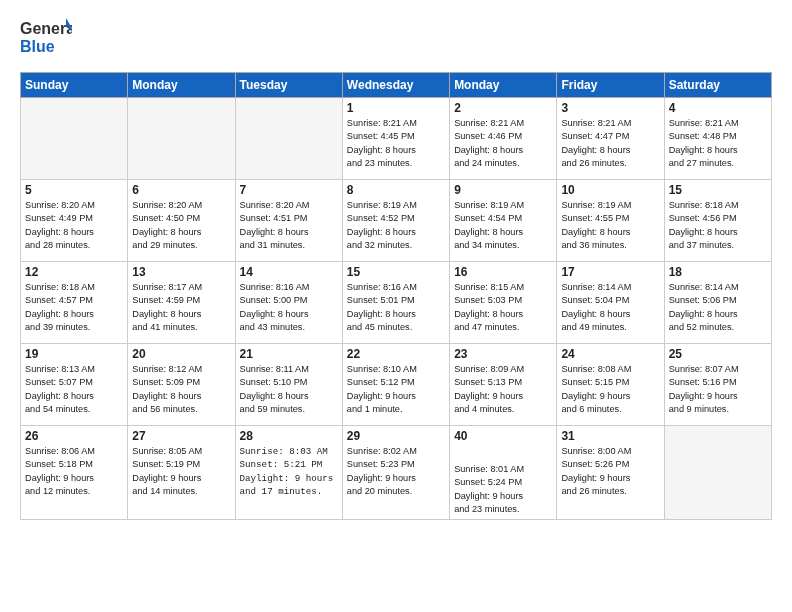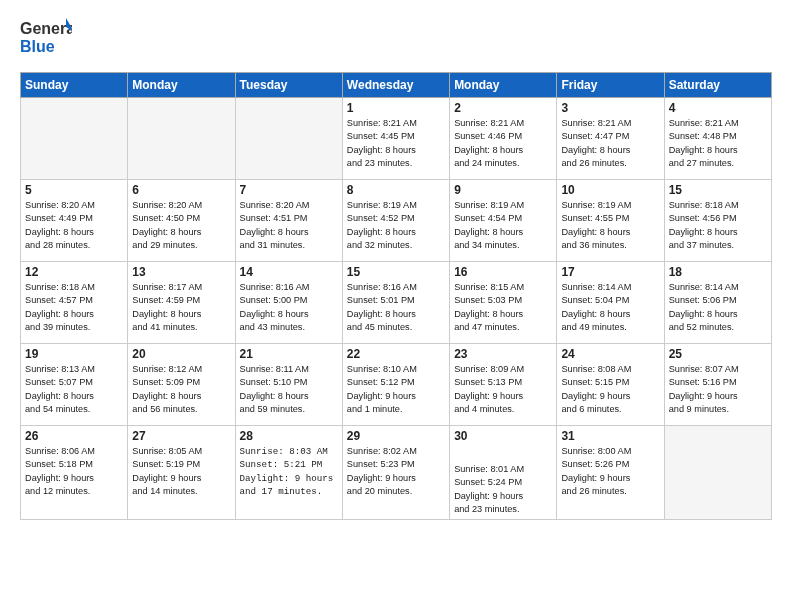--- a/index.html
+++ b/index.html
@@ -318,21 +318,21 @@
 and 17 minutes.</div>
           </td>
           <td>
             <span class="day-num">29</span>
             <div class="day-info" style="white-space: pre-line;">Sunrise: 8:02 AM
 Sunset: 5:23 PM
 Daylight: 9 hours
 and 20 minutes.</div>
           </td>
           <td>
-            <span class="day-num">30</span>
+            <span class="day-num">40</span>
             <div class="day-info" style="white-space: pre-line; margin-top: 20px;">Sunrise: 8:01 AM
 Sunset: 5:24 PM
 Daylight: 9 hours
 and 23 minutes.</div>
           </td>
           <td>
             <span class="day-num">31</span>
             <div class="day-info" style="white-space: pre-line;">Sunrise: 8:00 AM
 Sunset: 5:26 PM
 Daylight: 9 hours

